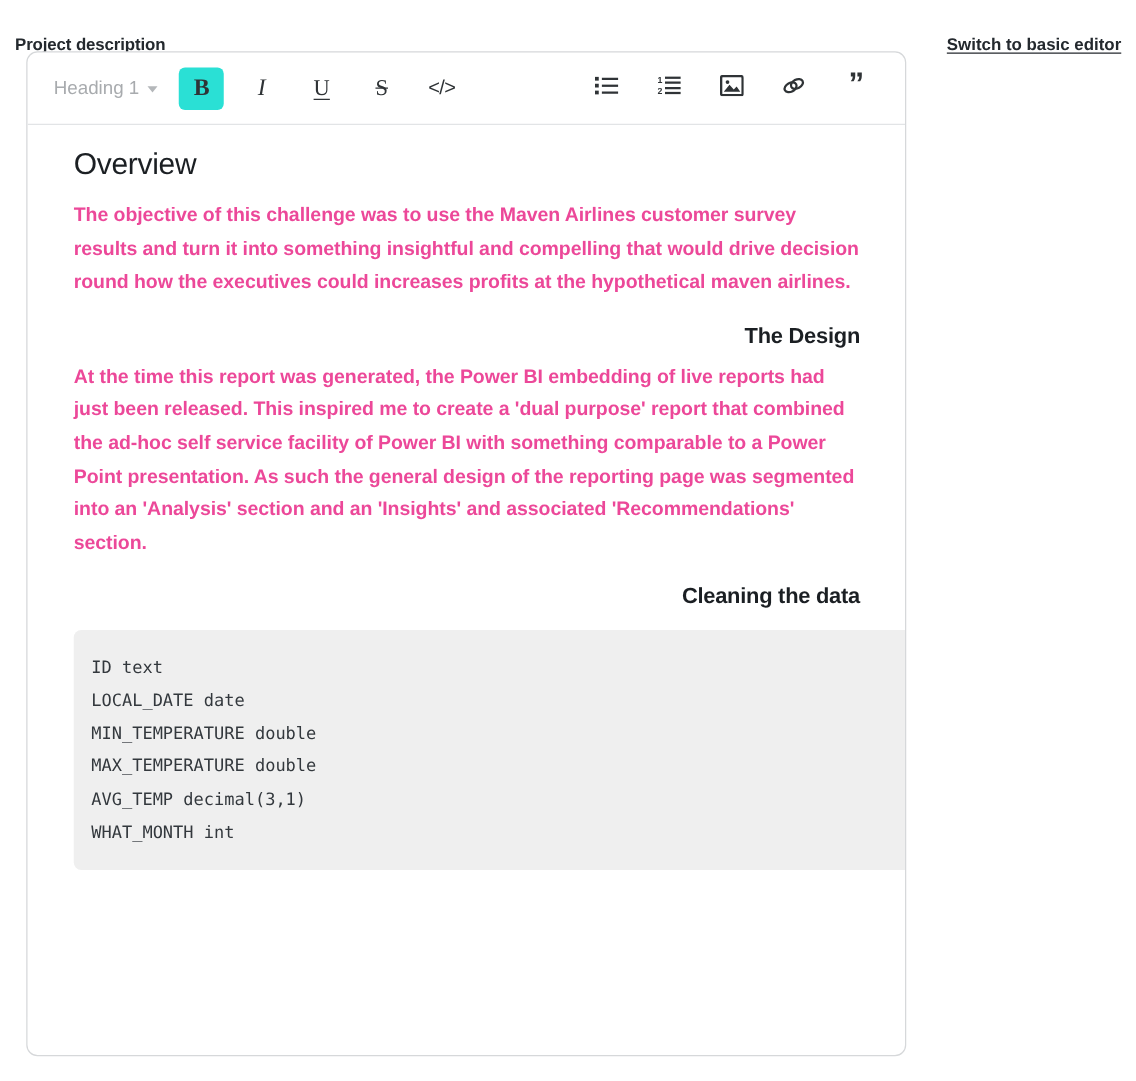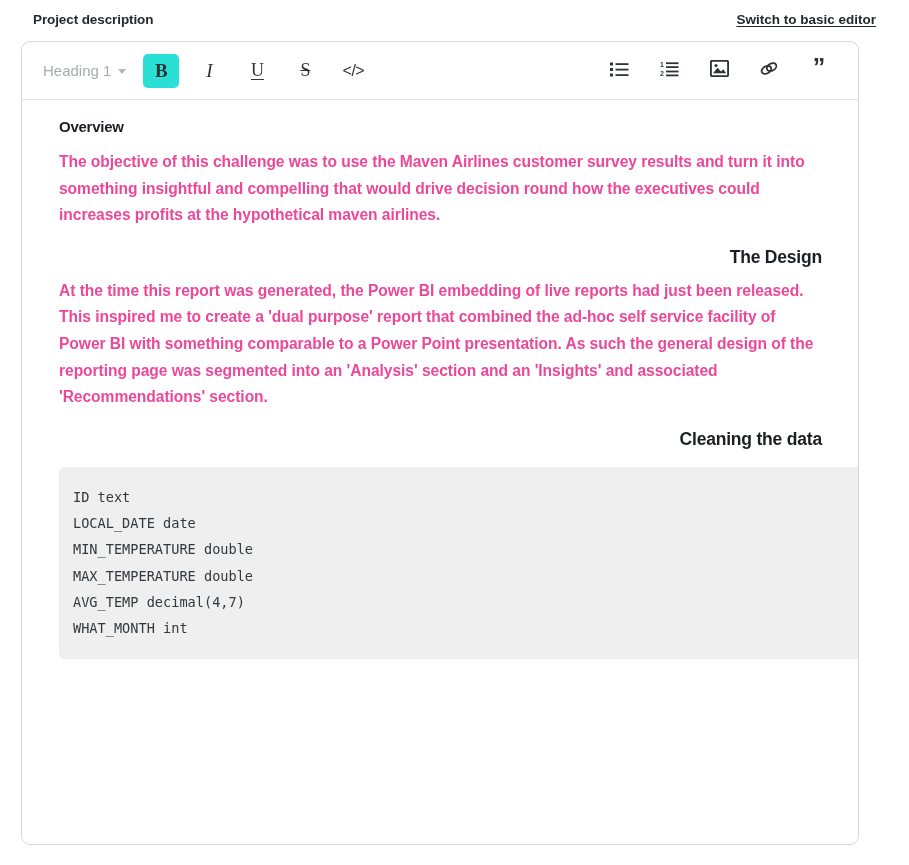--- a/index.html
+++ b/index.html
@@ -20,27 +20,27 @@
     position: relative;
     width: 909px;
     height: 865px;
     box-sizing: border-box;
   }
 
   
   .header-row {
     position: absolute;
     left: 0;
-    top: 0;
+    top: 16px;
     width: 909px;
     height: 38px;
     display: flex;
     align-items: center;
     justify-content: space-between;
-    padding: 0 33px;
+    padding: 0 12px;
     box-sizing: border-box;
   }
   .section-title {
     font-size: 13.5px;
     font-weight: bold;
     color: #24292e;
     letter-spacing: -0.1px;
     white-space: nowrap;
   }
   .switch-link {
@@ -52,21 +52,21 @@
     cursor: pointer;
     white-space: nowrap;
     margin-left: 22px;
   }
 
   
   .editor {
     position: absolute;
     left: 21px;
     top: 41px;
-    width: 838px;
+    width: 704px;
     height: 804px;
     box-sizing: border-box;
     border: 1px solid #d6d8da;
     border-radius: 9px;
     background: #ffffff;
     overflow: hidden;
   }
 
   
   .toolbar {
@@ -170,22 +170,22 @@
   }
 
   
   .content {
     padding: 18px 36px 0 37px;
     box-sizing: border-box;
     height: 744px;
     overflow: hidden;
   }
   .content h2 {
-    font-size: 15px;
-    font-weight: bold;
+    font-size: 24px;
+    font-weight: normal;
     color: #1b1f23;
     margin: 0 0 14px 0;
     letter-spacing: -0.25px;
   }
   .content h3 {
     font-size: 17.5px;
     font-weight: bold;
     color: #1b1f23;
     margin: 18px 0 10px 0;
     letter-spacing: -0.2px;
@@ -323,18 +323,18 @@
       <h3>The Design</h3>
 
       <p>At the time this report was generated, the Power BI embedding of live reports had just been released. This inspired me to create a 'dual purpose' report that combined the ad-hoc self service facility of Power BI with something comparable to a Power Point presentation. As such the general design of the reporting page was segmented into an 'Analysis' section and an 'Insights' and associated 'Recommendations' section.</p>
 
       <h3>Cleaning the data</h3>
 
       <div class="codeblock">ID text
 LOCAL_DATE date
 MIN_TEMPERATURE double
 MAX_TEMPERATURE double
-AVG_TEMP decimal(4,7)
+AVG_TEMP decimal(3,1)
 WHAT_MONTH int</div>
 
     </div>
   </div>
 </div>
 
 </body></html>

